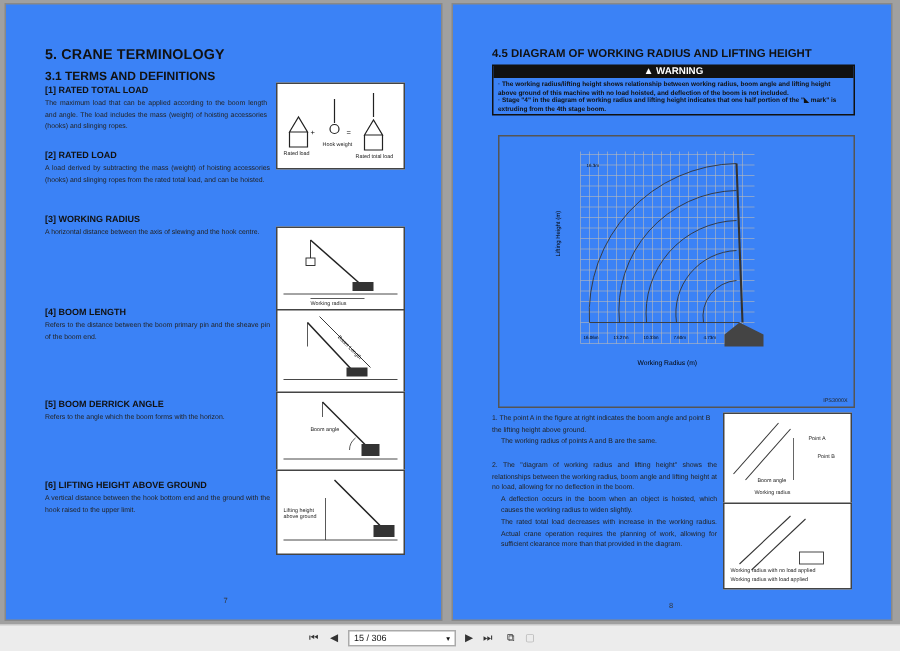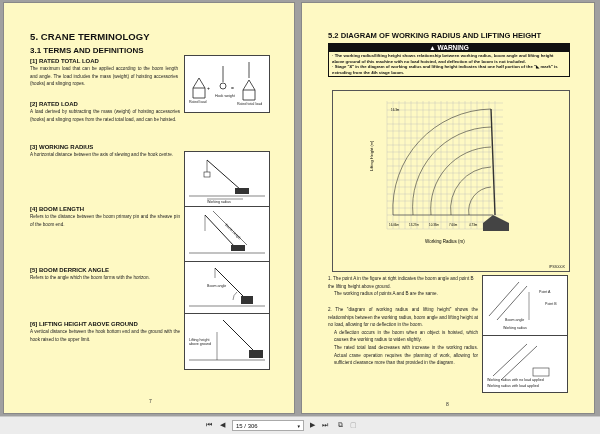--- a/index.html
+++ b/index.html
@@ -1,18 +1,18 @@
 <!DOCTYPE html>
 <html><head>
 <meta charset="utf-8">
 <style>
   html,body{margin:0;padding:0;}
   body{width:600px;height:434px;background:#9a9a9a;position:relative;overflow:hidden;font-family:"Liberation Sans",sans-serif;color:#111;}
   .viewer{position:absolute;left:0;top:0;width:600px;height:416px;background:#a0a0a0;}
-  .page{position:absolute;top:3px;height:410px;background:#fef9c3;box-shadow:0 0 0 1px #888;}
+  .page{position:absolute;top:3px;height:410px;background:#3b82f6;box-shadow:0 0 0 1px #888;}
   .page.left{left:4px;width:290px;}
   .page.right{left:302px;width:292px;}
   .h1{position:absolute;font-weight:bold;font-size:9.5px;letter-spacing:0.1px;}
   .h2{position:absolute;font-weight:bold;font-size:8px;}
   .h3{position:absolute;font-weight:bold;font-size:6px;}
   .p{position:absolute;font-size:4.6px;line-height:7.6px;text-align:justify;color:#222;}
   .fig{position:absolute;border:1px solid #444;background:#fff;}
   .figlabel{position:absolute;font-size:3.6px;color:#222;}
   .pagenum{position:absolute;font-size:5px;color:#333;}
   .warn{position:absolute;left:26px;top:40px;width:240px;border:1px solid #111;}
@@ -109,21 +109,21 @@
         <line x1="32" y1="18" x2="32" y2="46" stroke="#222" stroke-width="0.5"></line>
         <rect x="64" y="36" width="14" height="8" fill="#333"></rect>
       </svg>
       <div class="figlabel" style="left:4px;top:24px;width:28px;">Lifting height above ground</div>
     </div>
 
     <div class="pagenum" style="left:145px;top:395px;">7</div>
   </div>
 
   <div class="page right">
-    <div class="h2" style="left:26px;top:28px;font-size:7.6px;">5.2 DIAGRAM OF WORKING RADIUS AND LIFTING HEIGHT</div>
+    <div class="h2" style="left:26px;top:28px;font-size:7.6px;">4.5 DIAGRAM OF WORKING RADIUS AND LIFTING HEIGHT</div>
 
     <div class="warn">
       <div class="warn-head"><span>▲</span> <span>WARNING</span></div>
       <div class="warn-body">
         <div>· <span>The working radius/lifting height shows relationship between working radius, boom angle and lifting height above ground of this machine with no load hoisted, and deflection of the boom is not included.</span></div>
         <div>· <span>Stage "4" in the diagram of working radius and lifting height indicates that one half portion of the "◣ mark" is extruding from the 4th stage boom.</span></div>
       </div>
     </div>
 
     <div class="chartbox">

